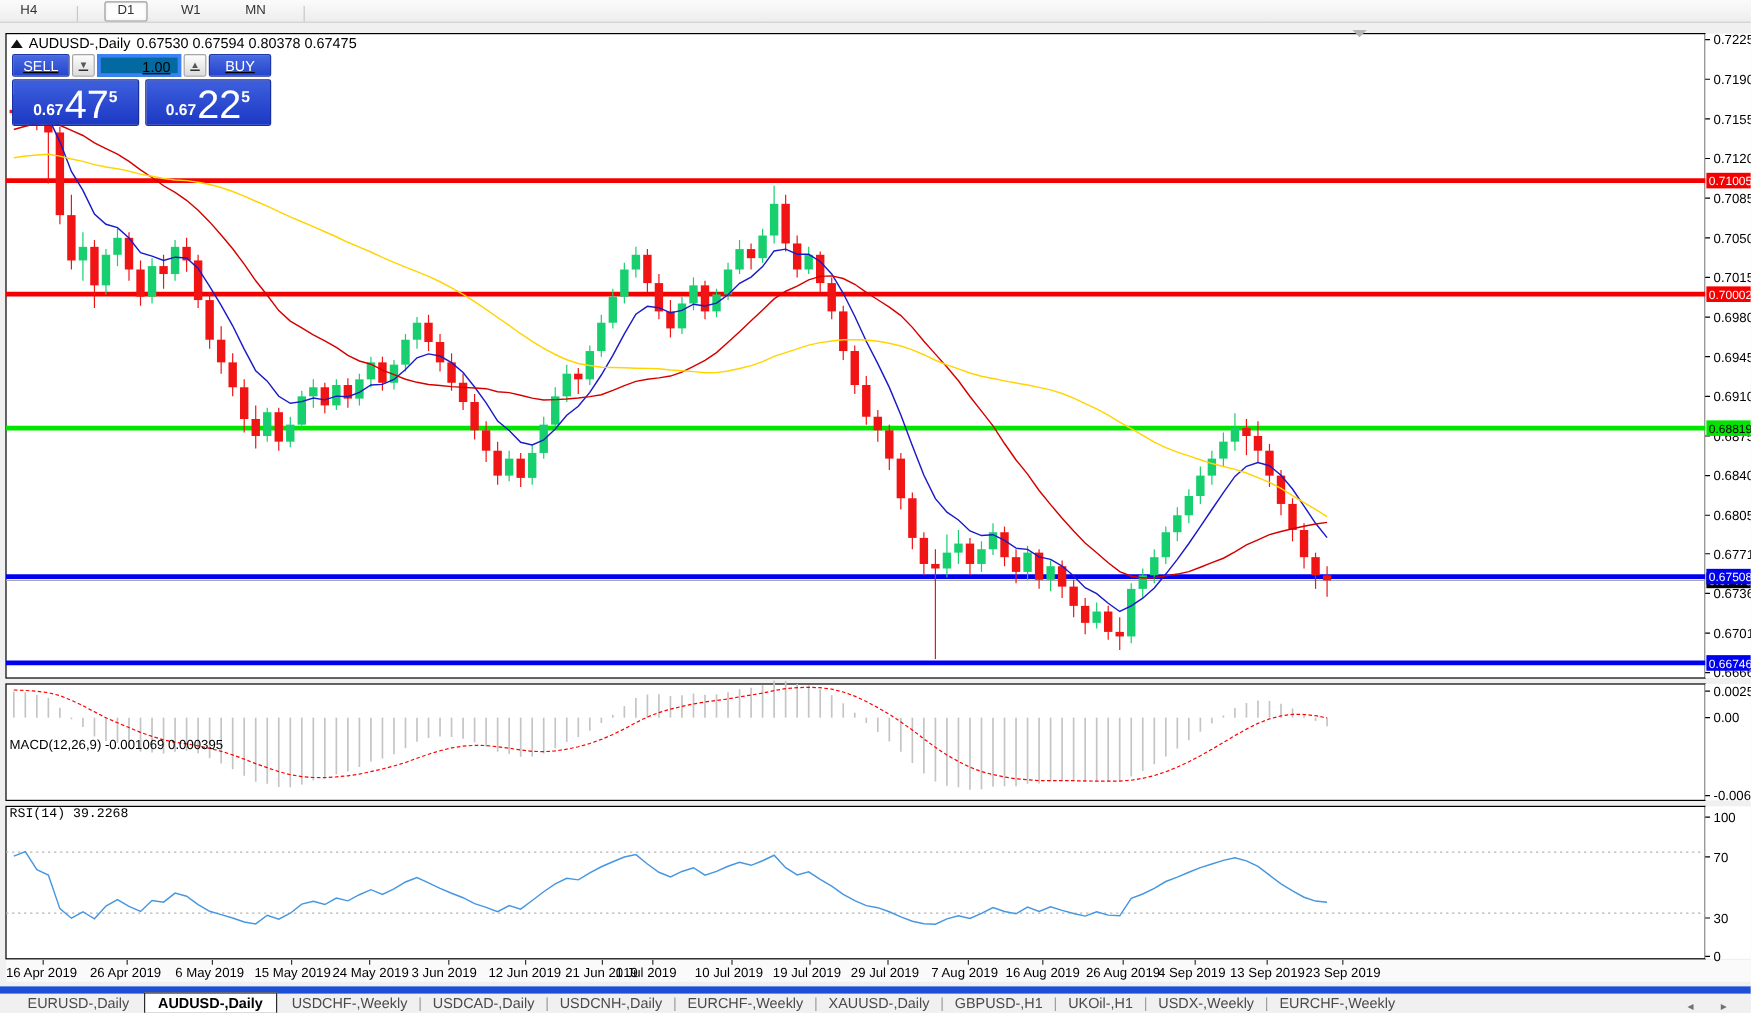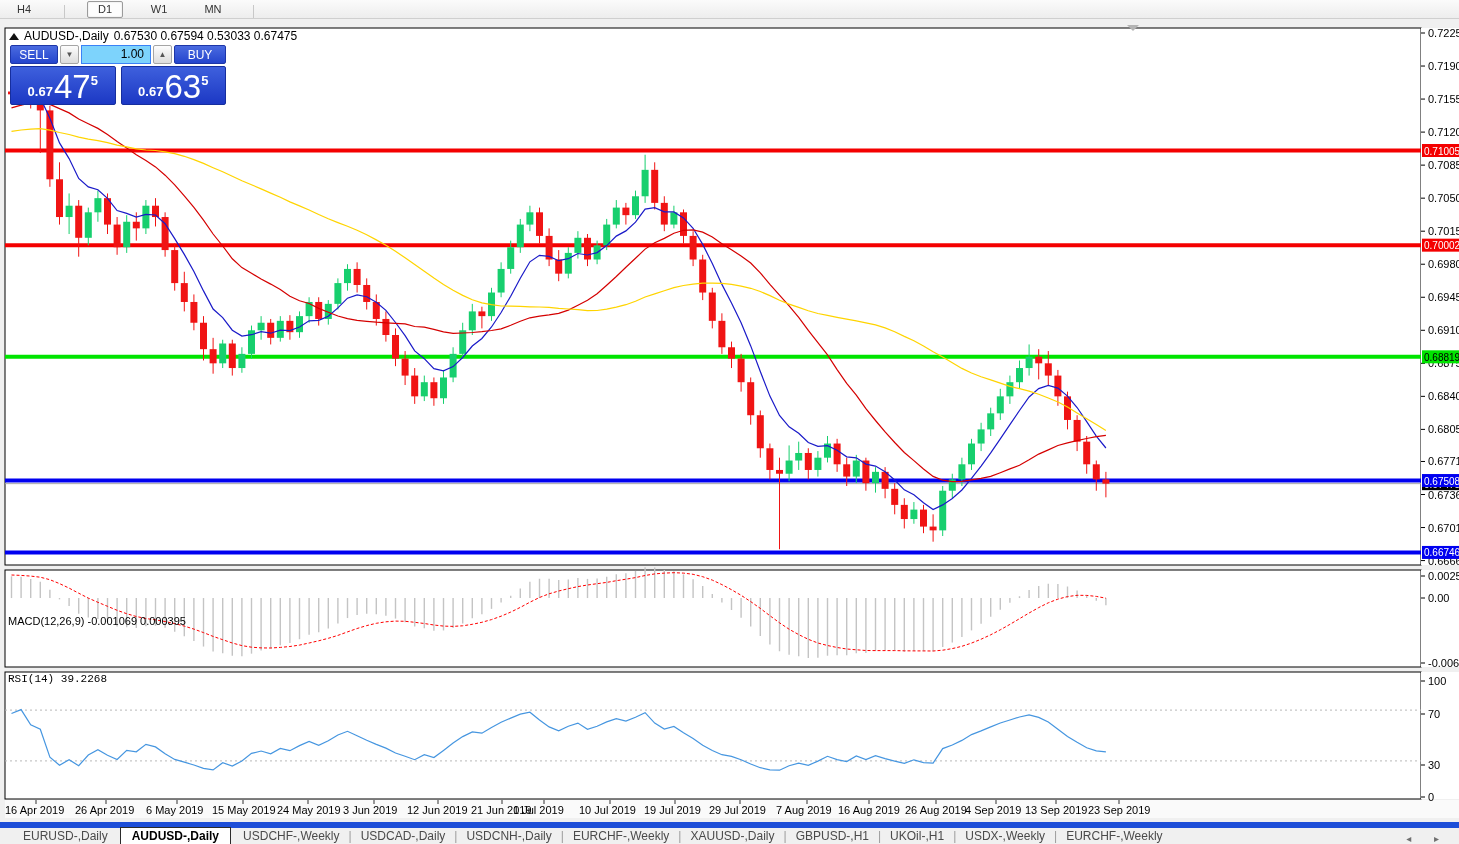--- a/index.html
+++ b/index.html
@@ -25,29 +25,29 @@
   
   #chart-svg{position:absolute;left:0;top:0;}
   
   .sym-header{
     position:absolute;left:9px;top:29px;font-size:12px;color:#000;
     display:flex;align-items:center;gap:5px;z-index:5;
   }
   .tri-up{width:0;height:0;border-left:5px solid transparent;border-right:5px solid transparent;border-bottom:7px solid #111;}
   
   .trade-panel{position:absolute;left:10px;top:45px;width:216px;z-index:6;}
-  .tp-row1{display:flex;height:19px;gap:2px;}
+  .tp-row1{display:flex;height:19px;gap:2px;text-decoration:underline;}
   .btn-trade{
     color:#fff;font-size:12px;text-align:center;line-height:19px;
     background:linear-gradient(#4a6be0,#2545cd);border:1px solid #1d36a8;border-radius:2px;cursor:pointer;
   }
   .btn-sell{width:46px;} .btn-buy{width:50px;}
   .spin-btn{width:17px;background:linear-gradient(#fdfdfd,#dcdcdc);border:1px solid #a5a5a5;
     font-size:8px;color:#555;text-align:center;line-height:17px;cursor:pointer;border-radius:2px;}
-  .vol-field{flex:1;background:#7dd3fc;border:1px solid #3b82f6;font-size:12px;color:#000;
+  .vol-field{flex:1;background:#0369a1;border:3px solid #3b82f6;font-size:12px;color:#000;
     text-align:right;padding:0 6px;line-height:17px;}
   .tp-row2{display:flex;height:39px;gap:5px;margin-top:2px;}
   .price-box{
     flex:1;background:linear-gradient(#3e60dd,#1c38c4);border:1px solid #162e9e;border-radius:2px;
     color:#fff;display:flex;align-items:flex-end;justify-content:center;cursor:pointer;
     padding-bottom:2px;
   }
   .pb-prefix{font-size:13px;font-weight:bold;margin:0 1px 3px 0;}
   .pb-big{font-size:33px;font-weight:normal;line-height:30px;}
   .pb-sup{font-size:13px;font-weight:bold;align-self:flex-start;margin-top:6px;}
@@ -556,40 +556,40 @@
     <span class="tb-sep"></span>
     <div class="tf-btn active">D1</div>
     <div class="tf-btn">W1</div>
     <div class="tf-btn">MN</div>
     <span class="tb-sep"></span>
   </div>
 
 <div class="sym-header">
   <span class="tri-up"></span>
   <span>AUDUSD-,Daily</span>
-  <span>0.67530 0.67594 0.53033 0.67475</span>
+  <span>0.67530 0.67594 0.80378 0.67475</span>
 </div>
 
 <div class="trade-panel">
   <div class="tp-row1">
     <div class="btn-trade btn-sell">SELL</div>
     <div class="spin-btn">▼</div>
     <div class="vol-field">1.00</div>
     <div class="spin-btn">▲</div>
     <div class="btn-trade btn-buy">BUY</div>
   </div>
   <div class="tp-row2">
     <div class="price-box">
       <span class="pb-prefix">0.67</span>
       <span class="pb-big">47</span>
       <span class="pb-sup">5</span>
     </div>
     <div class="price-box">
       <span class="pb-prefix">0.67</span>
-      <span class="pb-big">63</span>
+      <span class="pb-big">22</span>
       <span class="pb-sup">5</span>
     </div>
   </div>
 </div>
 
 <div class="ind-label" style="top:571px;margin-top:44px;">MACD(12,26,9) -0.001069 0.000395</div>
 <div class="ind-label" style="top:673px;font-family:Liberation Mono, monospace;">RSI(14) 39.2268</div>
 
 <div class="tabbar" id="tabbar">
   <span class="tab">EURUSD-,Daily</span>

